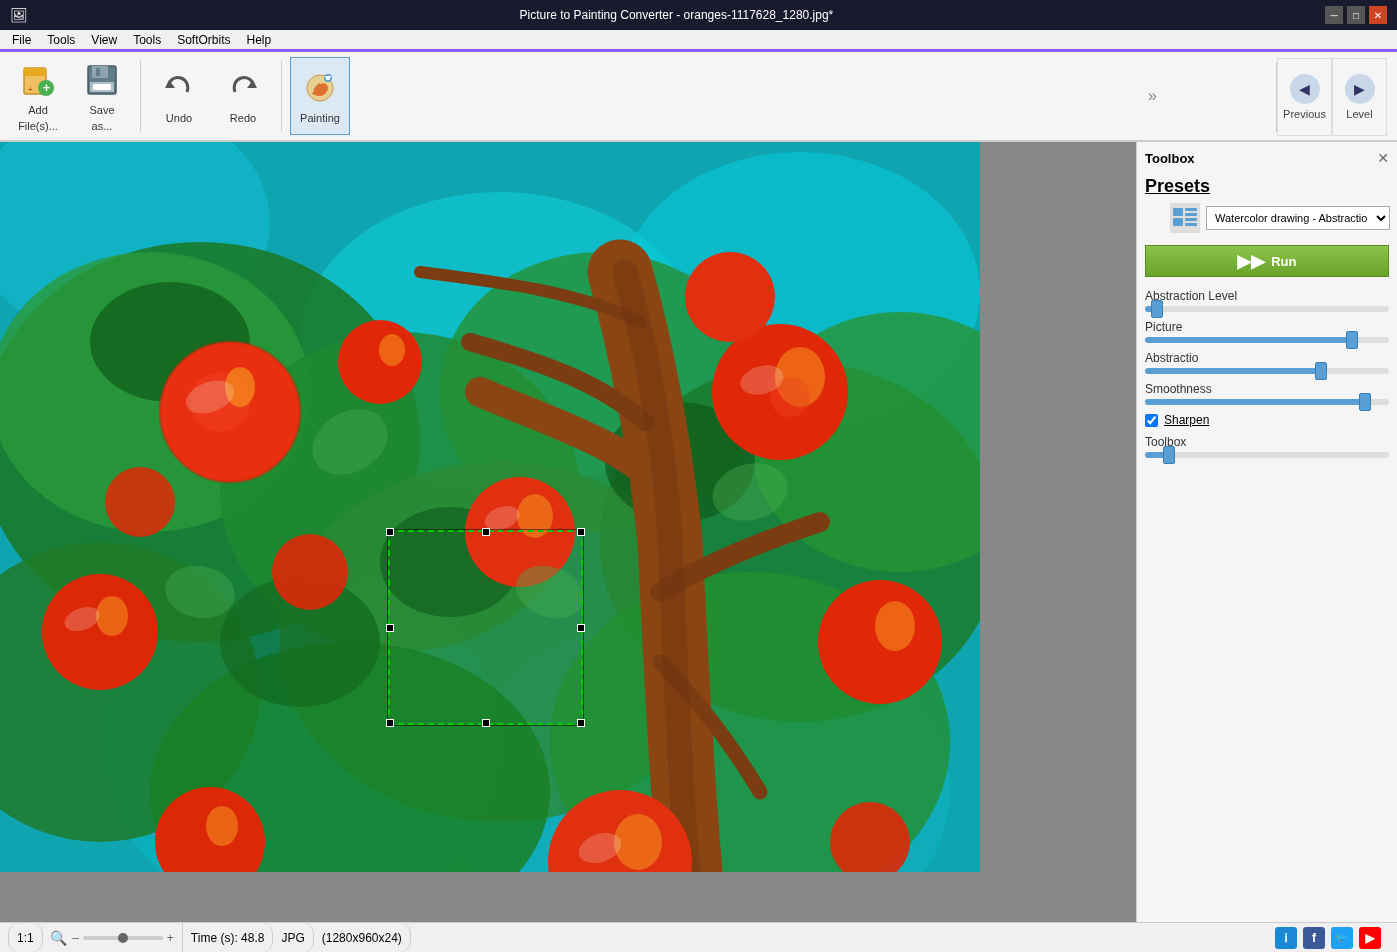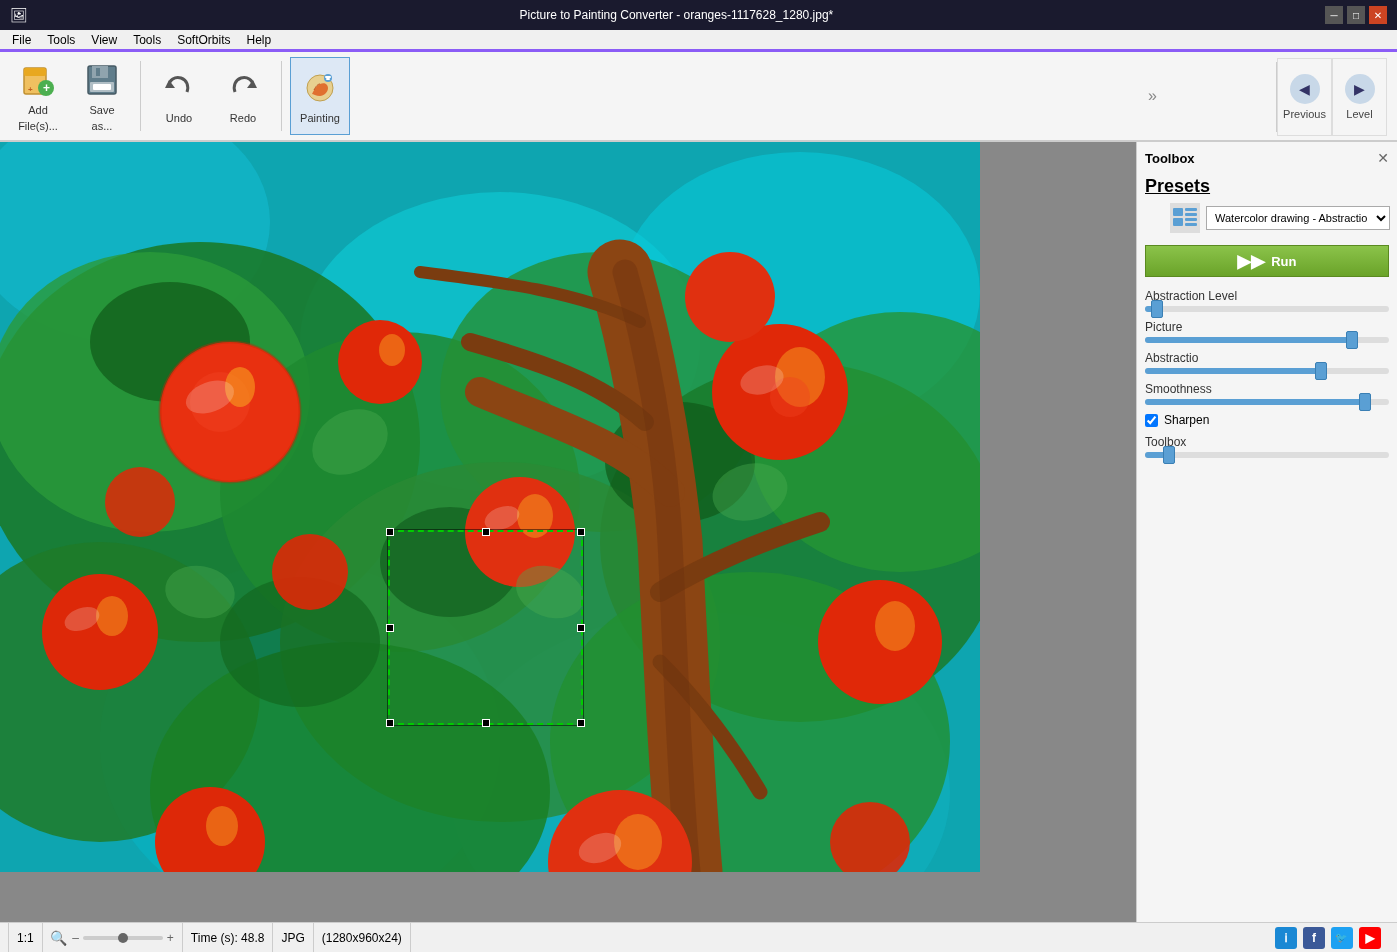--- a/index.html
+++ b/index.html
@@ -230,39 +230,40 @@
       cursor: pointer;
     }
 
     .checkbox-row {
       display: flex;
       align-items: center;
       gap: 6px;
       margin-bottom: 8px;
     }
     .checkbox-row input { cursor: pointer; }
-    .checkbox-row label { font-size: 12px; cursor: pointer; }
+    .checkbox-row label { font-size: 12px; cursor: pointer; text-decoration: underline; }
 
     
     #statusbar {
       height: 30px;
       background: #f0f0f0;
       border-top: 1px solid #ccc;
       display: flex;
       align-items: center;
       padding: 0 8px;
       gap: 0;
       font-size: 12px;
     }
     .status-item {
       padding: 0 8px;
       border-right: 1px solid #ccc;
       height: 100%;
       display: flex;
       align-items: center;
+      border-radius: 11px;
     }
     .status-item:first-child { border-left: 1px solid #ccc; }
     #zoom-control {
       display: flex;
       align-items: center;
       gap: 4px;
       padding: 0 8px;
       border-right: 1px solid #ccc;
       height: 100%;
     }

